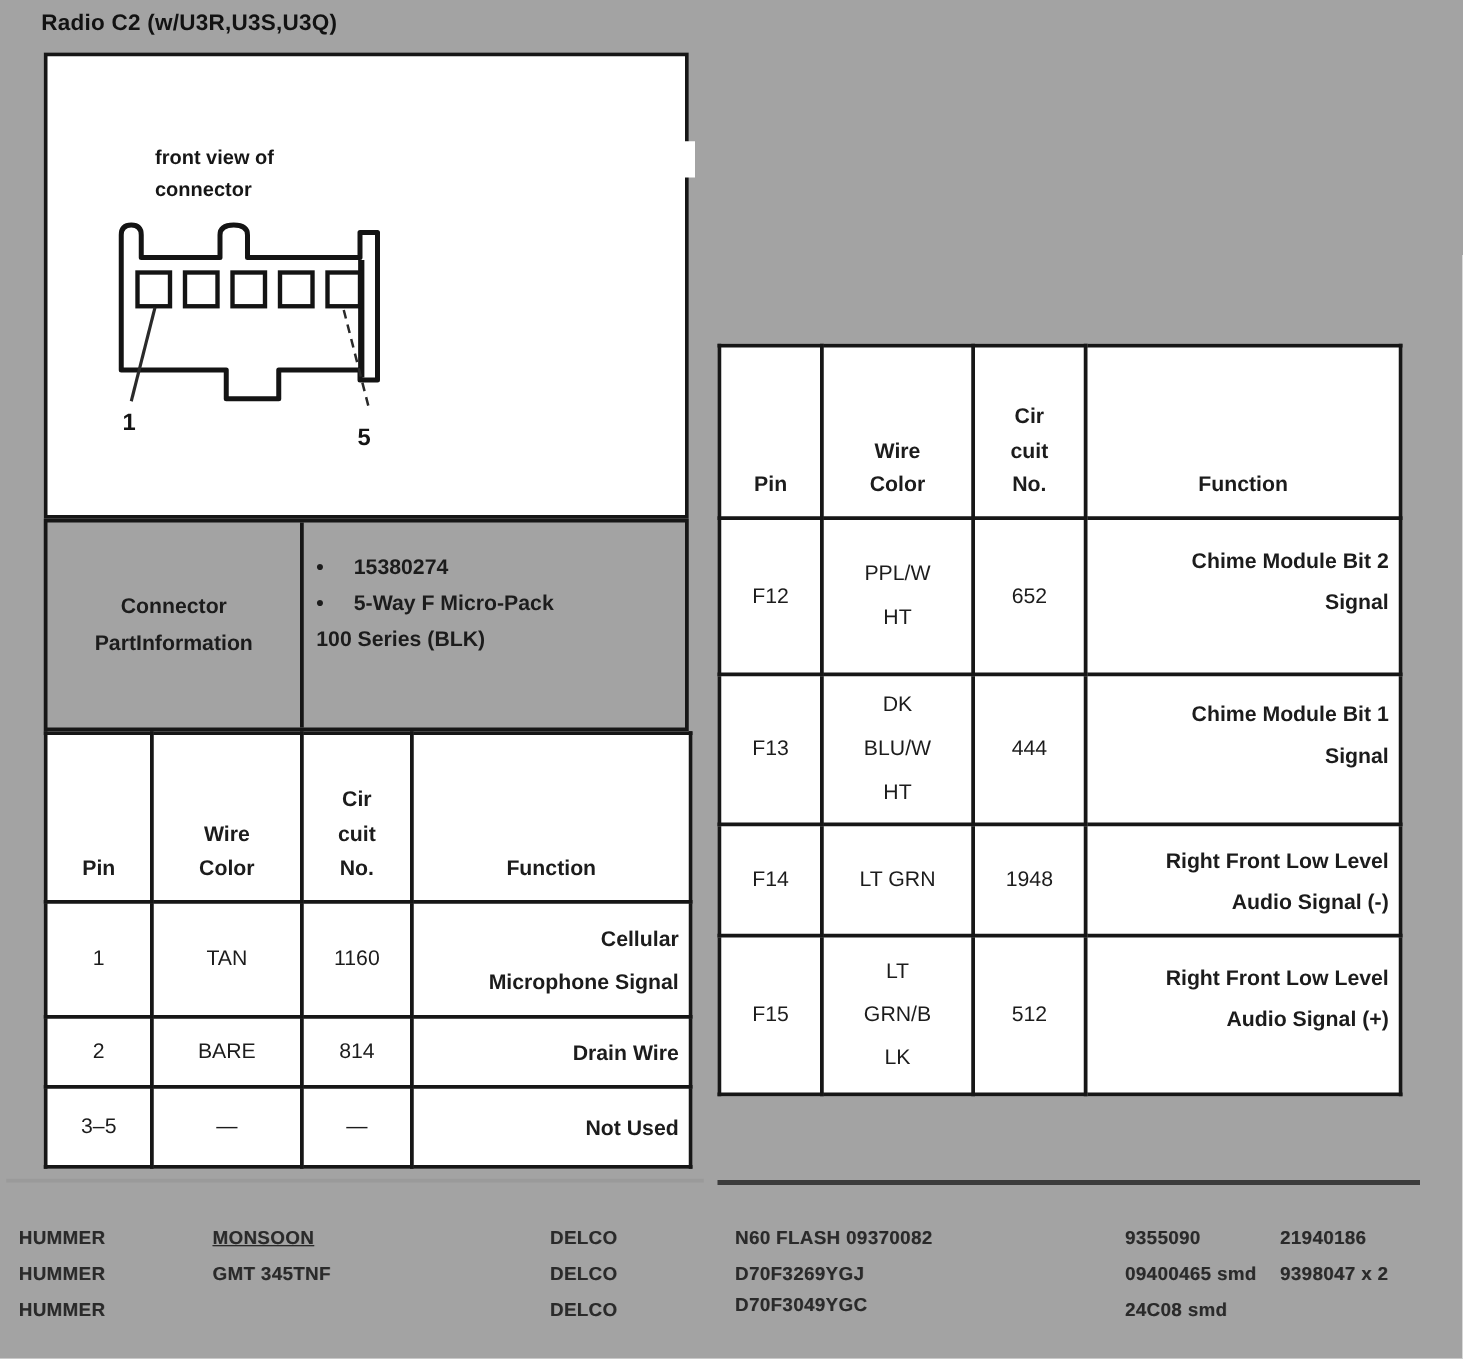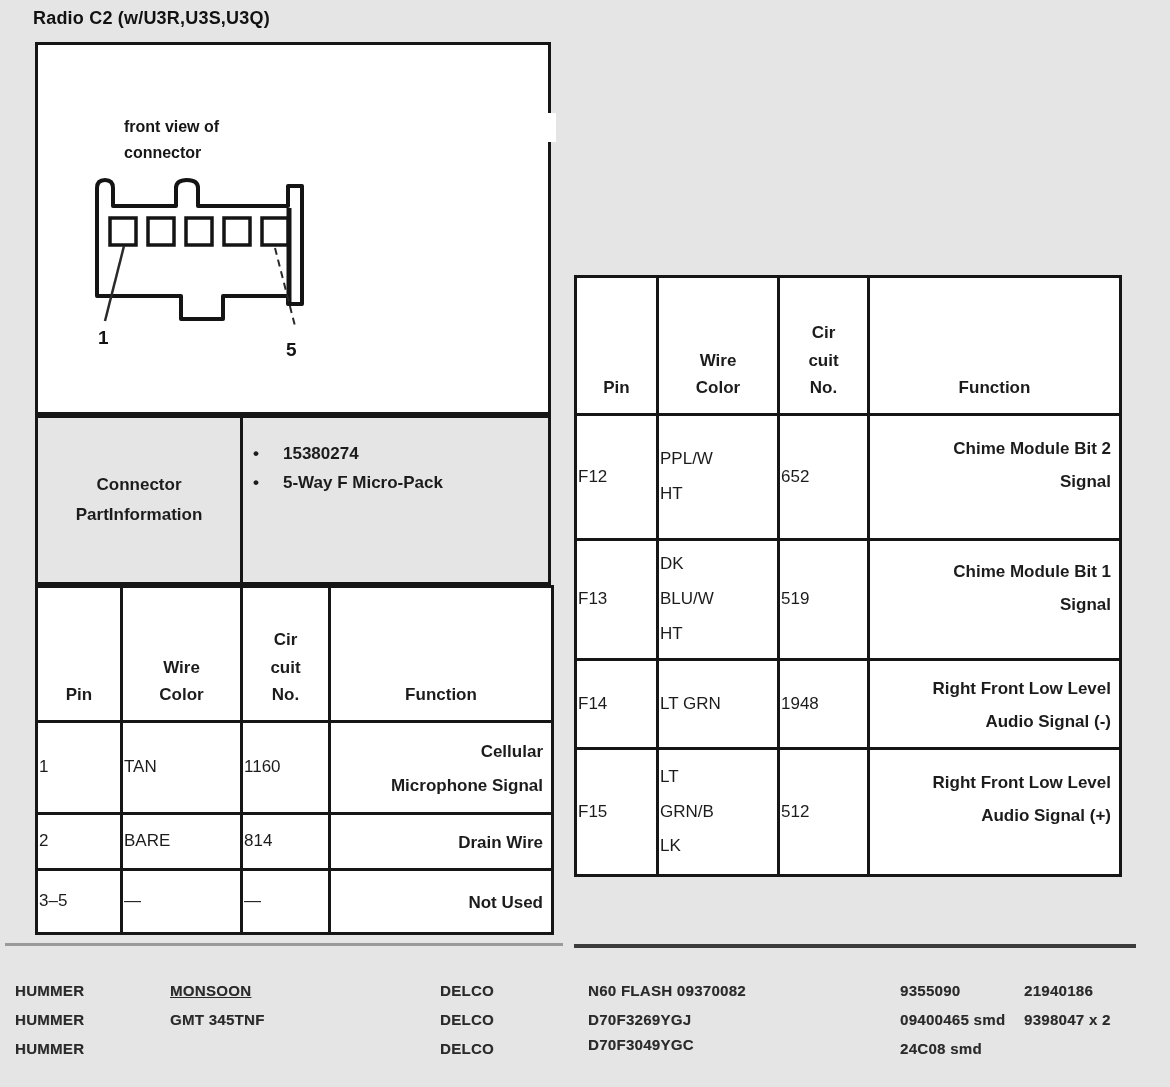--- a/index.html
+++ b/index.html
@@ -1,18 +1,18 @@
 <!DOCTYPE html>
 <html><head>
 <meta charset="utf-8">
 <style>
   html,body { margin:0; padding:0; background:#ffffff; }
   #screen {
     position:relative; width:1170px; height:1087px;
-    background:#e5e5e5; overflow:hidden;
+    background:#a3a3a3; overflow:hidden;
     font-family:"Liberation Sans", sans-serif;
     color:#1c1c1c;
   }
   .abs { position:absolute; }
 
   .page-title { font-size:18px; font-weight:700; letter-spacing:0.2px; color:#121212; }
 
   .diagram-box { border:3px solid #161616; background:#fff; box-sizing:border-box; }
   .border-gap { background:#ffffff; }
 
@@ -25,21 +25,21 @@
     display:flex; align-items:center; justify-content:center; text-align:center;
     font-size:17px; font-weight:700; line-height:1.75;
   }
   .partinfo-bullets { position:absolute; left:215px; top:22px; font-size:17px; font-weight:700; line-height:1.7; }
   .bullet-line { display:flex; }
   .bullet-glyph { width:30px; }
 
   table.pinout { position:absolute; border-collapse:collapse; table-layout:fixed; background:#fff; }
   table.pinout td { border:3px solid #161616; font-size:17px; color:#1c1c1c; overflow:hidden; }
   td.hd { vertical-align:bottom; text-align:center; font-weight:700; padding:0 2px 12px 2px; line-height:1.6; }
-  td.cc { vertical-align:middle; line-height:2.05; }
+  td.cc { text-align:center; vertical-align:middle; line-height:2.05; }
   td.fn { text-align:right; vertical-align:middle; padding:6px 8px 4px 12px; line-height:1.95;font-weight:bold; }
   .dash { color:#4a4a4a; }
 
   .underline-left  { background:#9a9a9a; }
   .underline-right { background:#3c3c3c; }
 
   .footer-text {
     font-size:15px; font-weight:700; color:#2a2a2a; letter-spacing:0.3px;
     white-space:nowrap; text-shadow:0.4px 0 0 rgba(0,0,0,0.30);
   }
@@ -81,20 +81,21 @@
     <div class="partinfo-label">Connector<br>PartInformation</div>
     <div class="partinfo-bullets">
       <div class="bullet-line">
         <span class="bullet-glyph">•</span>
         <span>15380274</span>
       </div>
       <div class="bullet-line">
         <span class="bullet-glyph">•</span>
         <span>5-Way F Micro-Pack</span>
       </div>
+      <div>100 Series (BLK)</div>
     </div>
   </div>
 
   <table class="pinout" style="left:35px; top:585px; width:516px;">
     <colgroup>
         <col style="width:85px">
         <col style="width:120px">
         <col style="width:88px">
         <col style="width:223px">
       </colgroup>
@@ -142,21 +143,21 @@
     </tr>
     <tr style="height:125px">
       <td class="cc">F12</td>
       <td class="cc">PPL/W<br>HT</td>
       <td class="cc">652</td>
       <td class="fn" style="vertical-align:top; padding-top:16px;">Chime Module Bit 2<br>Signal</td>
     </tr>
     <tr style="height:120px">
       <td class="cc">F13</td>
       <td class="cc">DK<br>BLU/W<br>HT</td>
-      <td class="cc">519</td>
+      <td class="cc">444</td>
       <td class="fn" style="vertical-align:top; padding-top:14px;">Chime Module Bit 1<br>Signal</td>
     </tr>
     <tr style="height:89px">
       <td class="cc">F14</td>
       <td class="cc">LT GRN</td>
       <td class="cc">1948</td>
       <td class="fn">Right Front Low Level<br>Audio Signal (-)</td>
     </tr>
     <tr style="height:127px">
       <td class="cc">F15</td>

